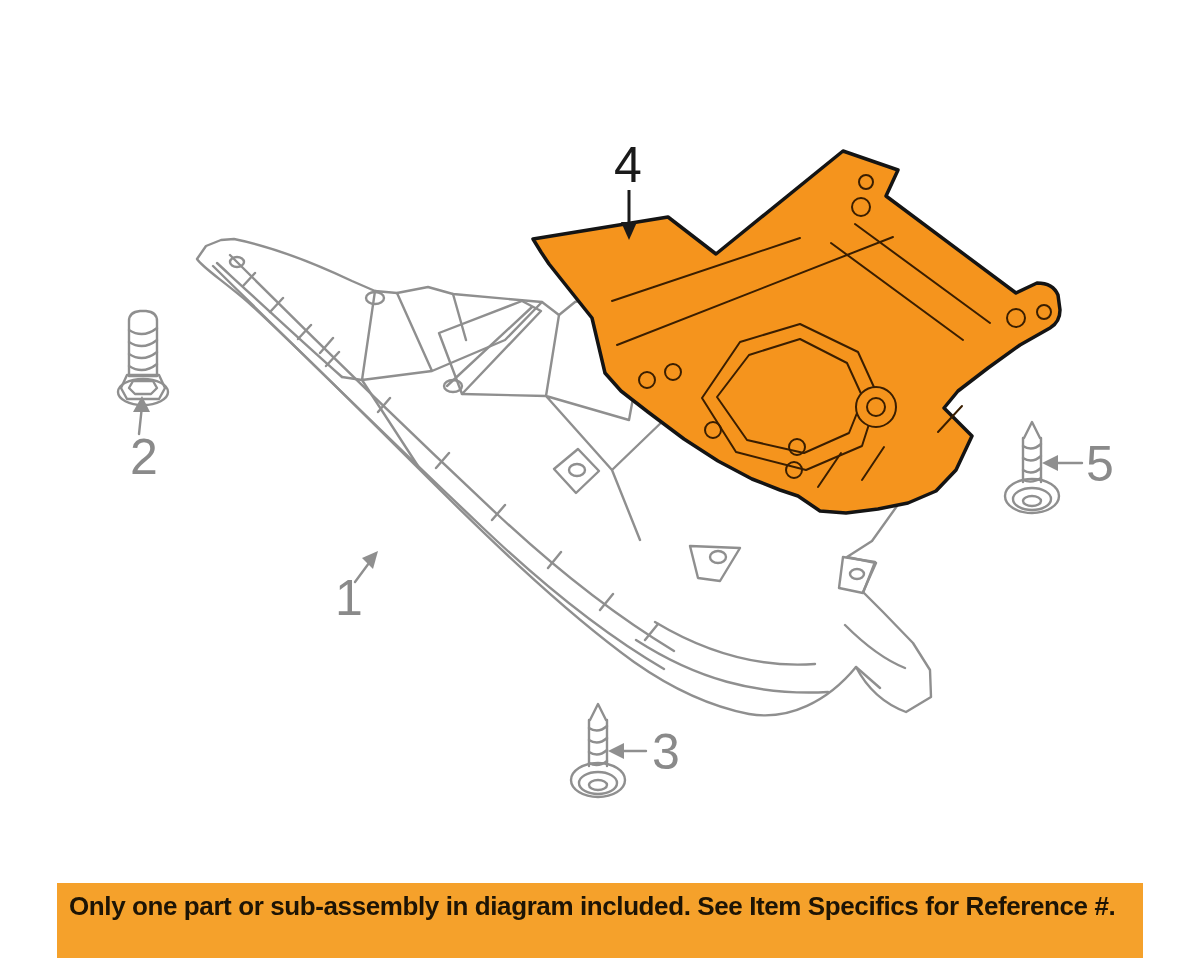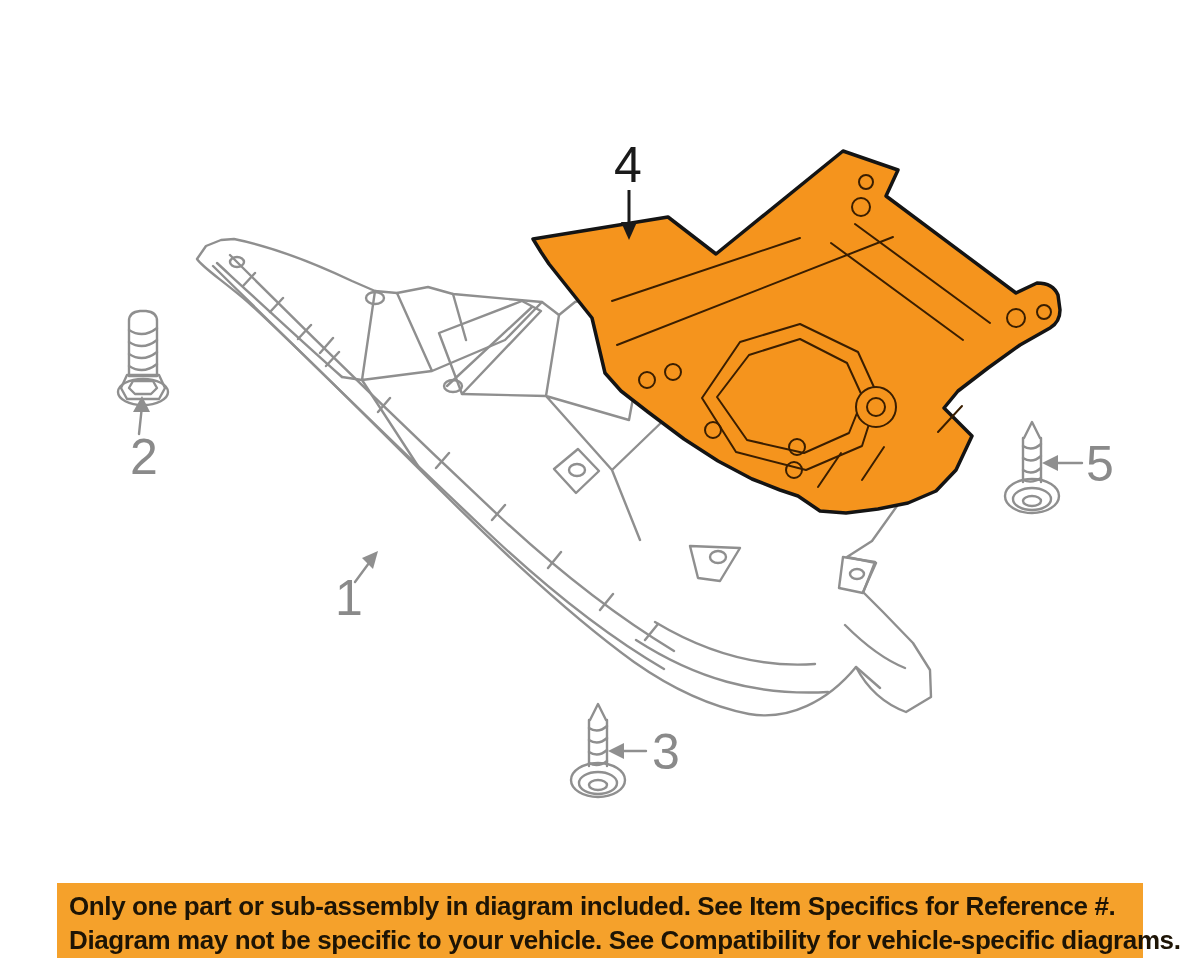--- a/index.html
+++ b/index.html
@@ -167,16 +167,15 @@
     </g>
     <g>
       <line class="gray-art" x1="1082" y1="463" x2="1054" y2="463"></line>
       <path class="gray-fill" d="M1042,463 L1058,455 L1058,471 Z"></path>
       <text class="callout-gray" x="1086" y="481">5</text>
     </g>
   </svg>
 
   <div class="banner">
     <div>Only one part or sub-assembly in diagram included. See Item Specifics for Reference #.</div>
-    <div>Diagram may not be specific to your vehicle. See Compatibility for vehicle-specific diagrams.</div>
   </div>
 
 </div>
 
 </body></html>

